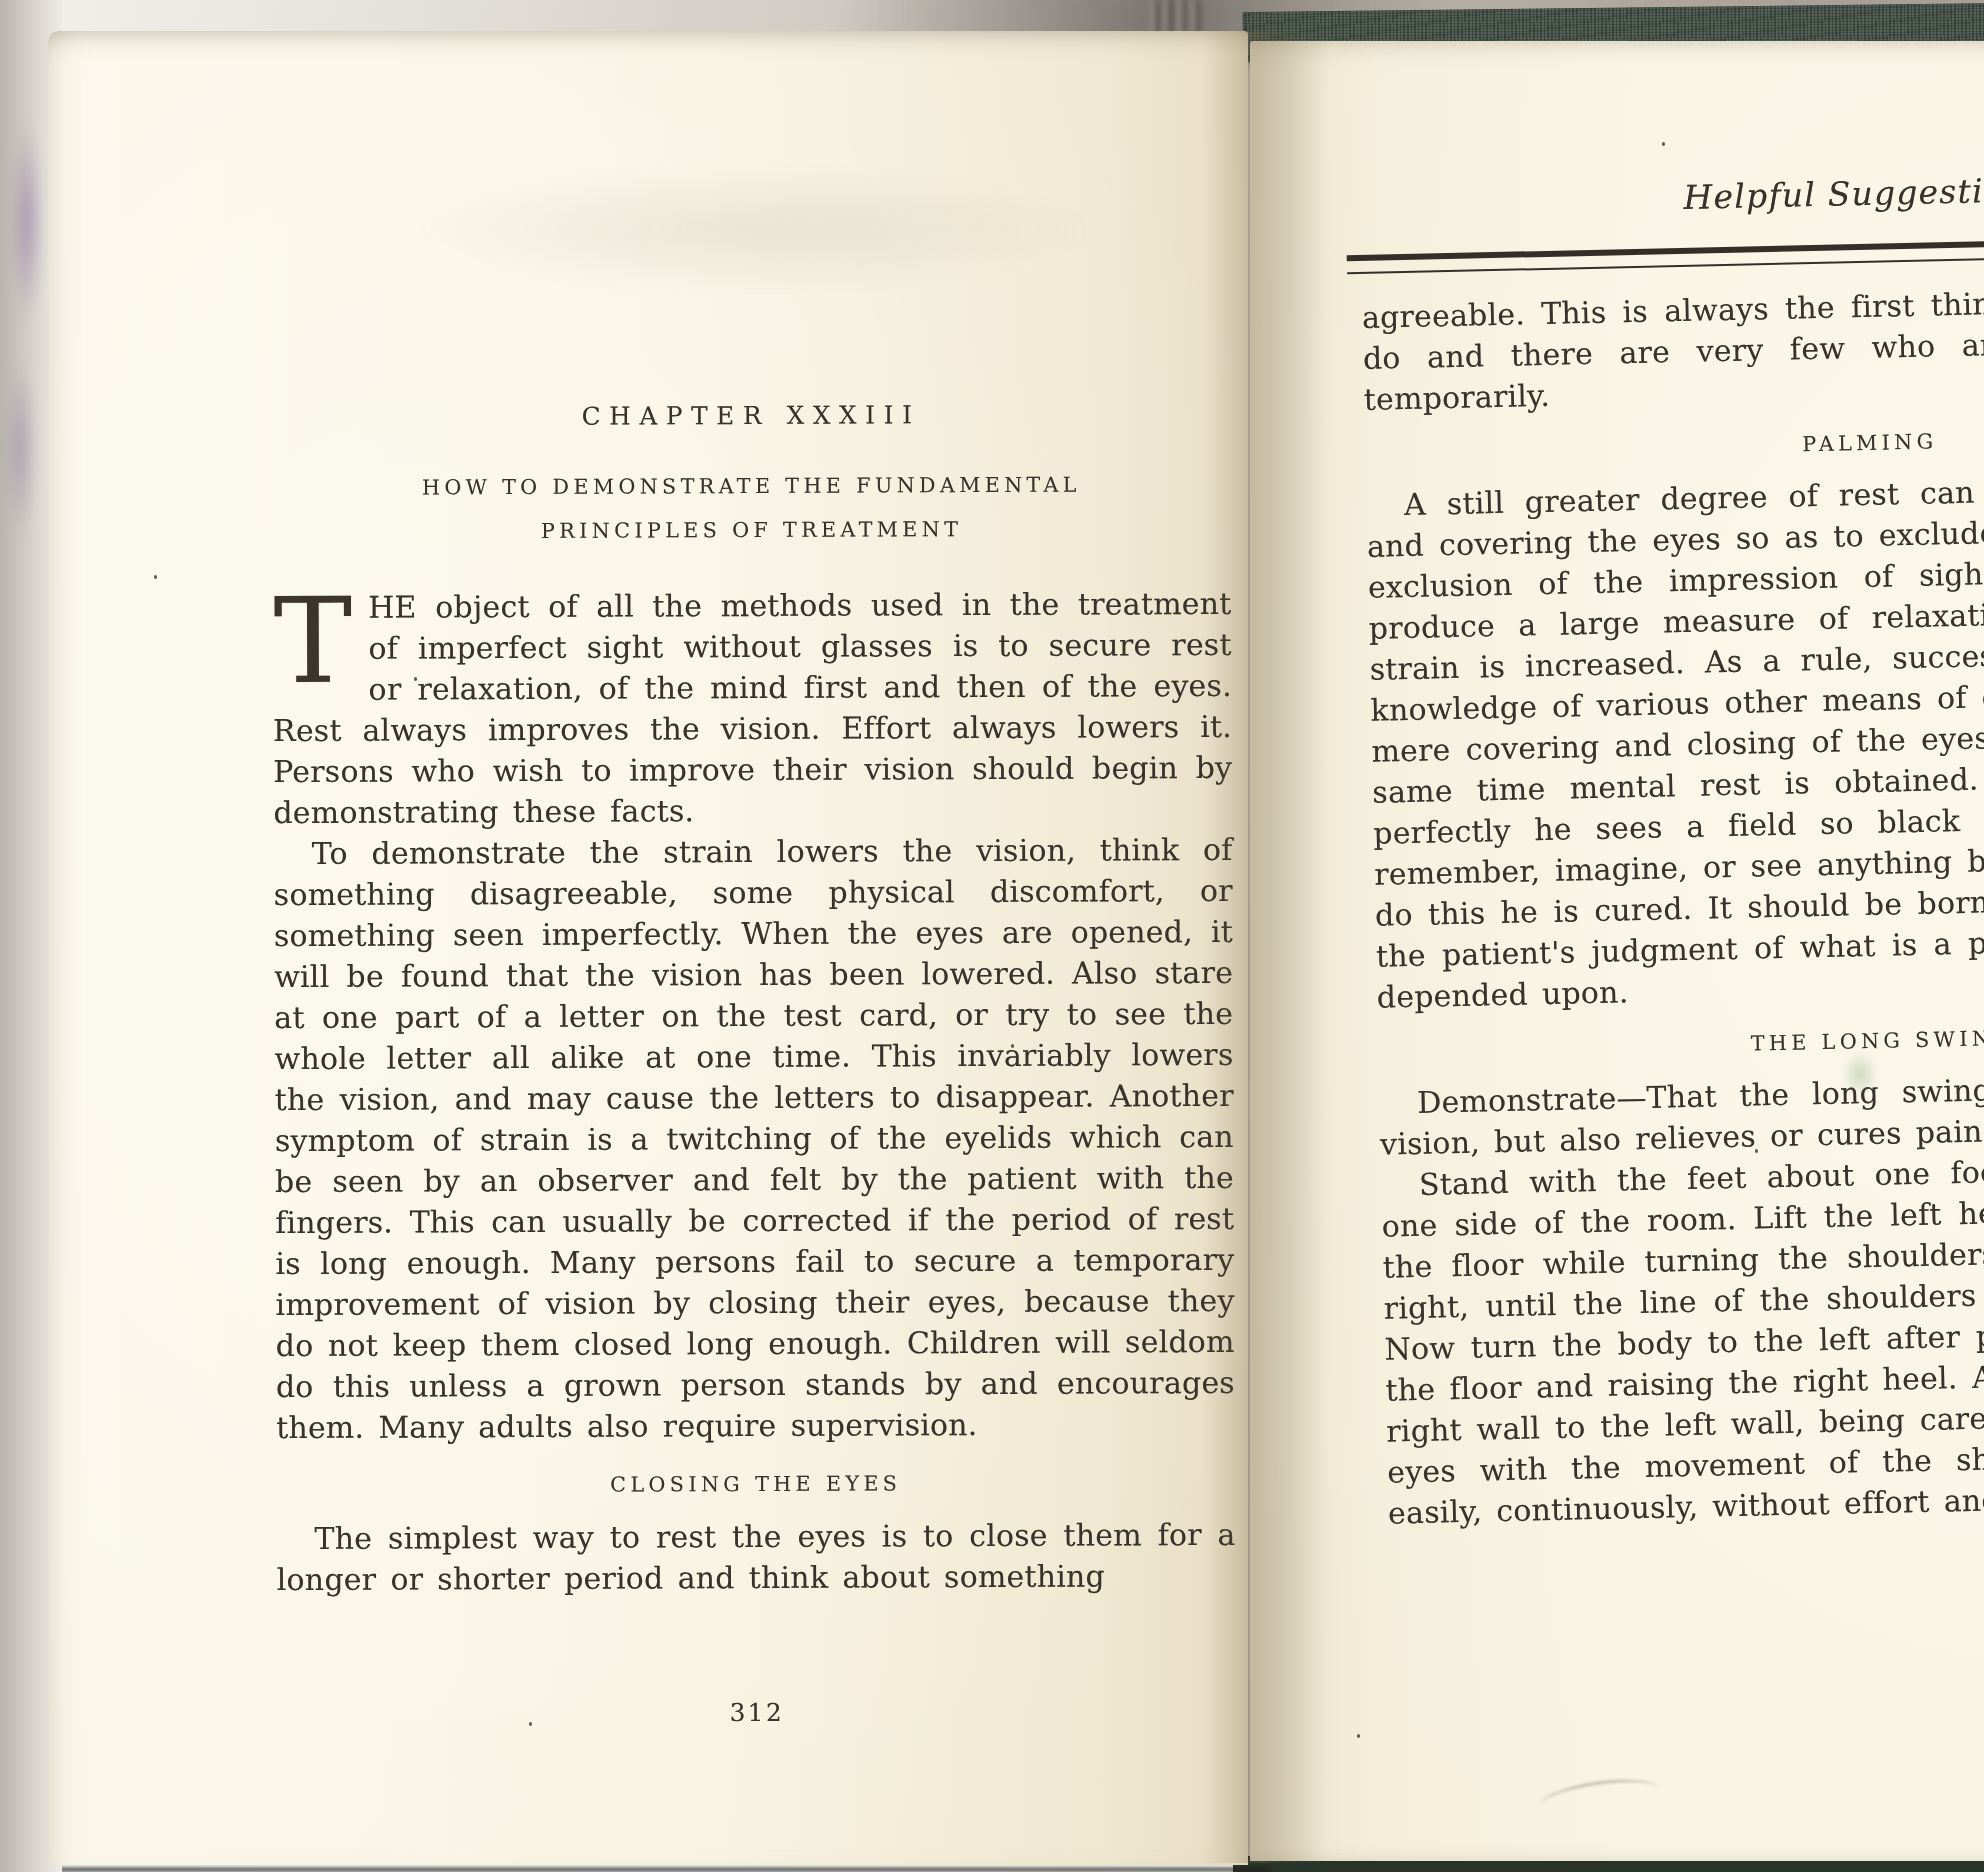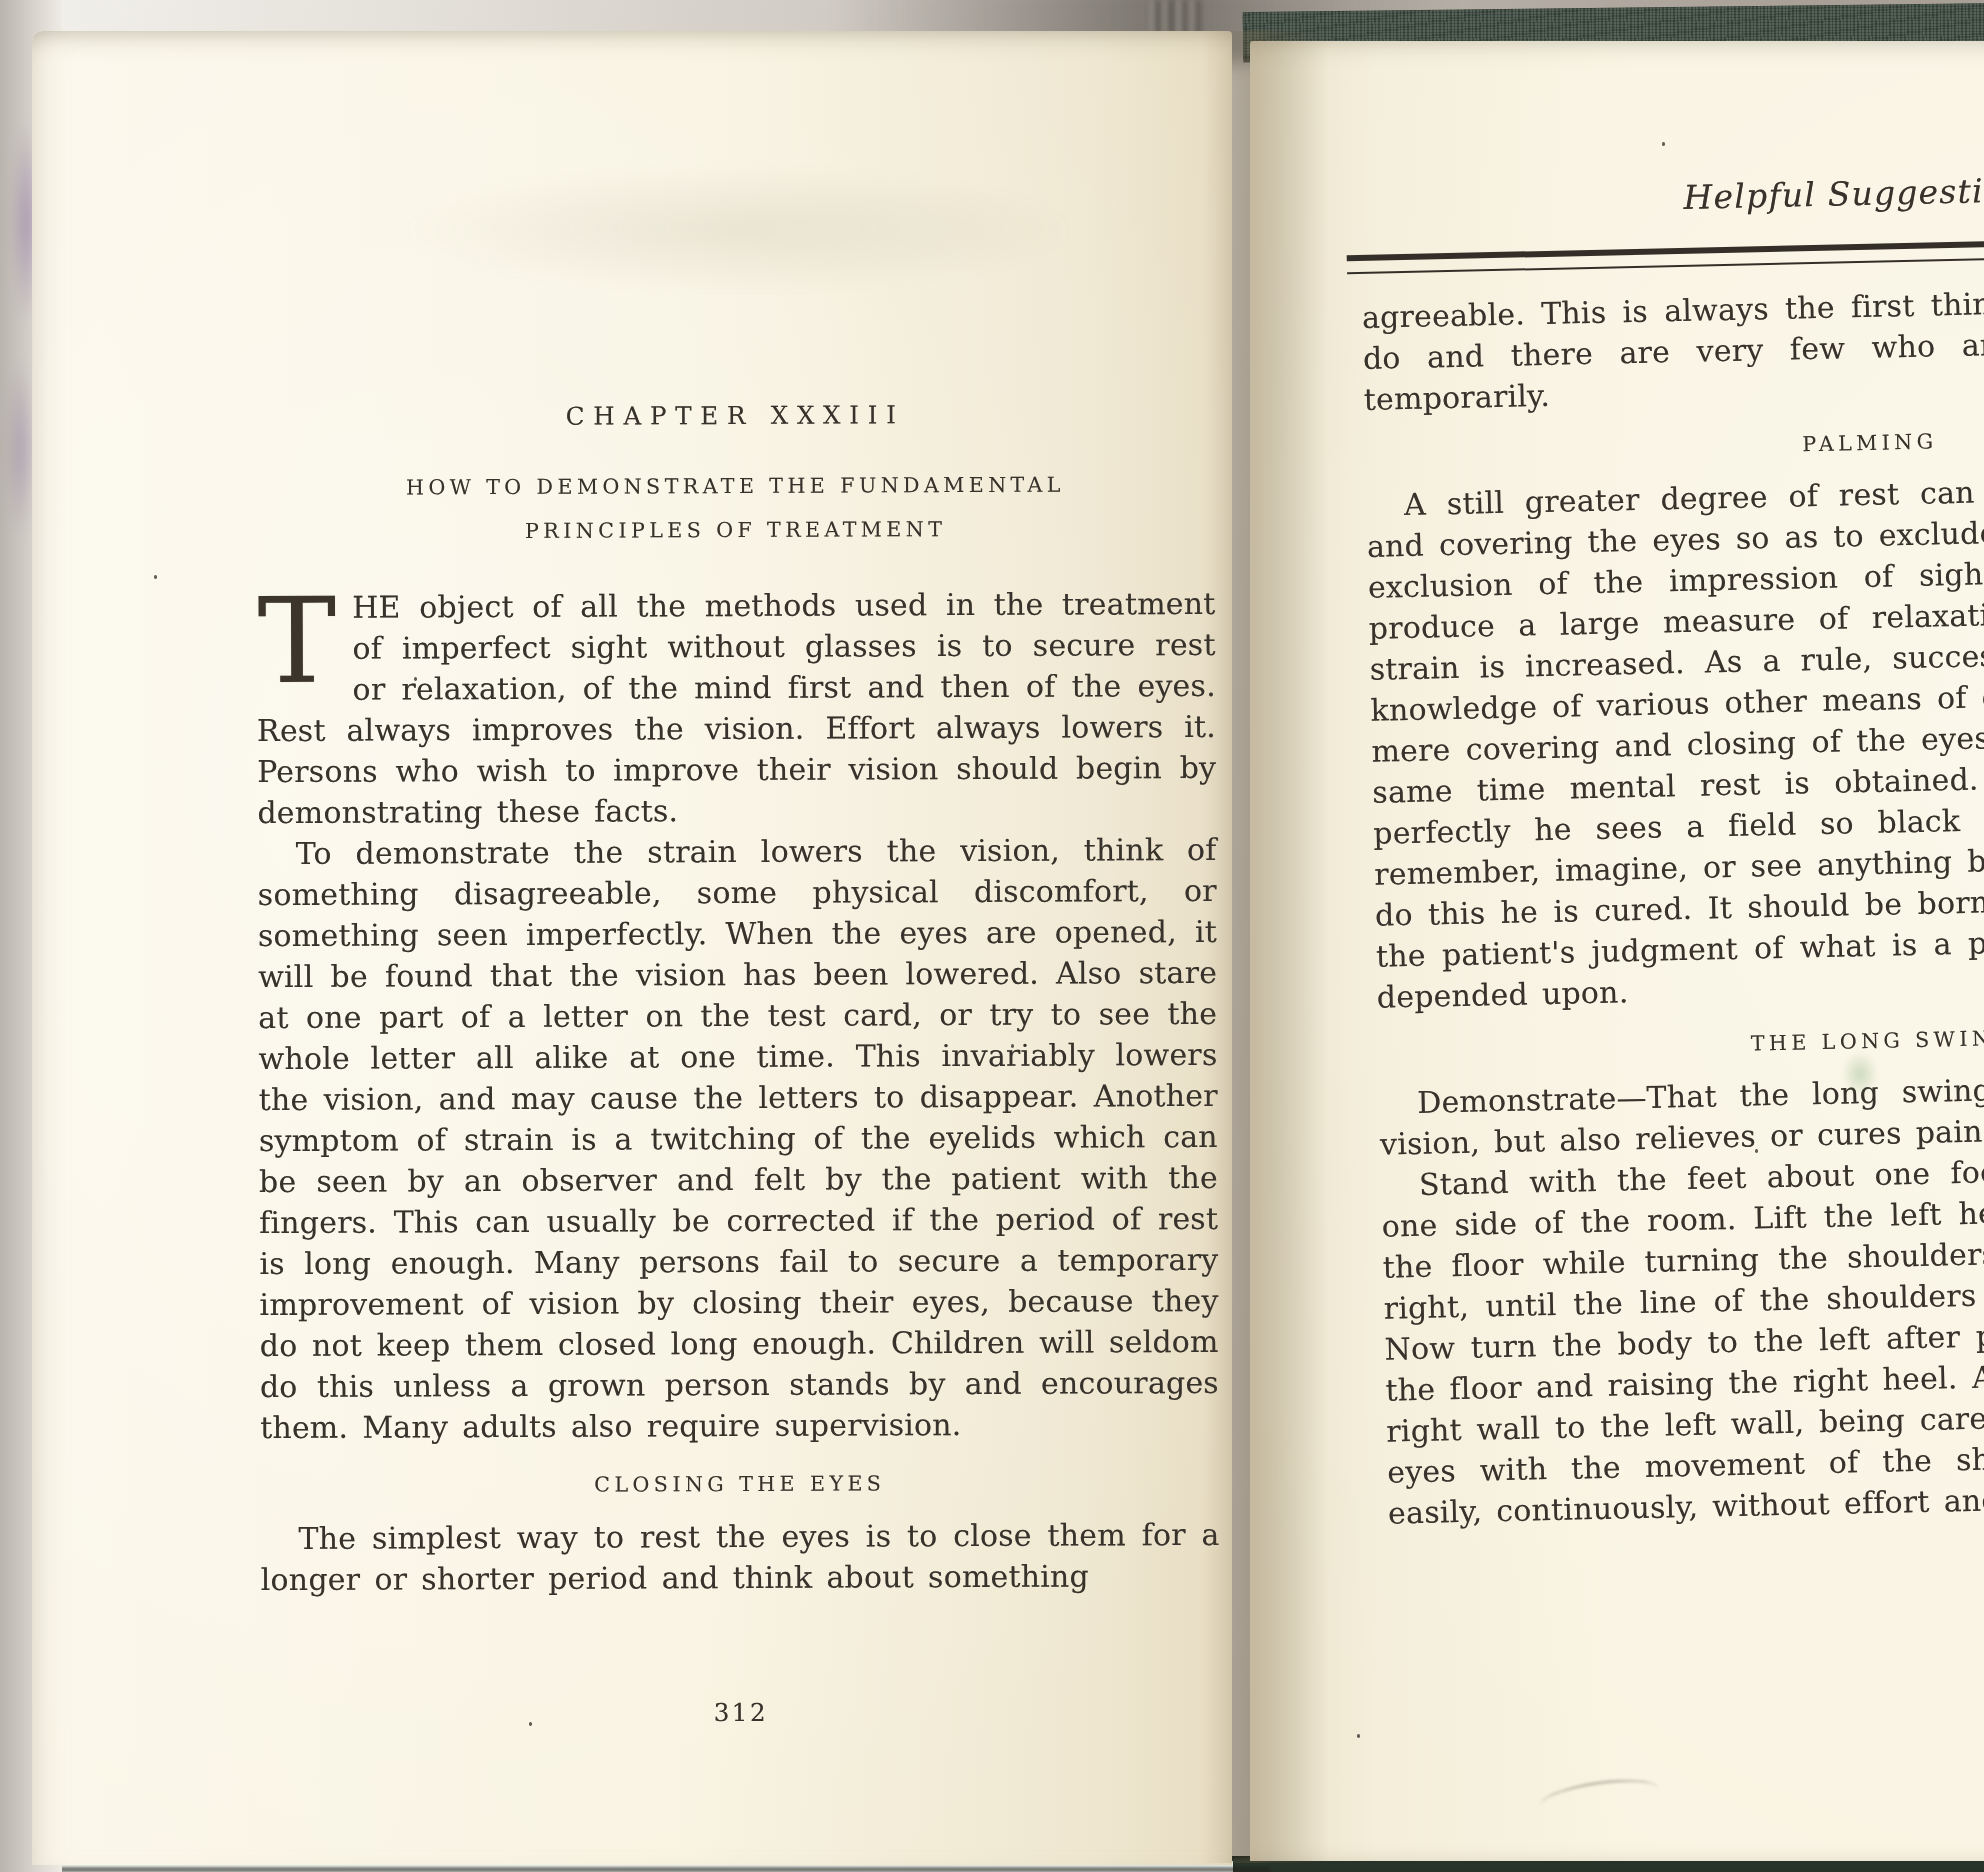--- a/index.html
+++ b/index.html
@@ -33,21 +33,21 @@
   .bottom-dark{position:absolute;left:0;top:1867px;width:1270px;height:4.8px;background:#23221f;opacity:.55;filter:blur(1.2px);}
   
   .left-edge{position:absolute;left:0;top:0;width:62px;height:1872px;
     background:linear-gradient(to right,#b9b4ad,#d8d4cd 55%,#efece5);}
   .smudge-purple-1{position:absolute;left:11px;top:119px;width:32px;height:206px;border-radius:50%;
     background:radial-gradient(closest-side,rgba(122,84,150,.45),rgba(122,84,150,0));filter:blur(5.6px);}
   .smudge-purple-2{position:absolute;left:7.1px;top:357px;width:28px;height:183px;border-radius:50%;
     background:radial-gradient(closest-side,rgba(110,76,140,.35),rgba(110,76,140,0));filter:blur(6.4px);}
   
   .page{position:absolute;background:#f8f3e1;}
-  .page-left{left:32px;top:31px;width:1200px;height:1834px;border-radius:10.3px 4px 0 0;
+  .page-left{left:48px;top:31px;width:1200px;height:1834px;border-radius:10.3px 4px 0 0;
     background:
       radial-gradient(140% 120% at 30% 40%,rgba(255,255,255,.35),rgba(255,255,255,0) 60%),
       linear-gradient(to right,#fbf7ea 0%,#f8f3e1 55%,#efe7d0 88%,#e7dcc2 100%);
     box-shadow:inset 0 18px 28px -20px rgba(110,100,80,.5), inset 24px 0 36px -24px rgba(160,150,125,.35);}
   .page-right{left:1250px;top:41px;width:1261px;height:1820px;border-radius:3.2px 8.7px 0 0;
     background:
       radial-gradient(140% 120% at 65% 40%,rgba(255,255,255,.30),rgba(255,255,255,0) 60%),
       linear-gradient(to right,#e9dfc6 0%,#f4eeda 10%,#f9f4e2 30%,#f9f4e2 92%,#f3ecd8 100%);
     box-shadow:inset 0 16px 28px -20px rgba(110,100,80,.45), inset 0 -12px 20px -16px rgba(120,110,90,.30);}
   .gutter-shade{position:absolute;left:1202px;top:31px;width:127px;height:1832px;pointer-events:none;

